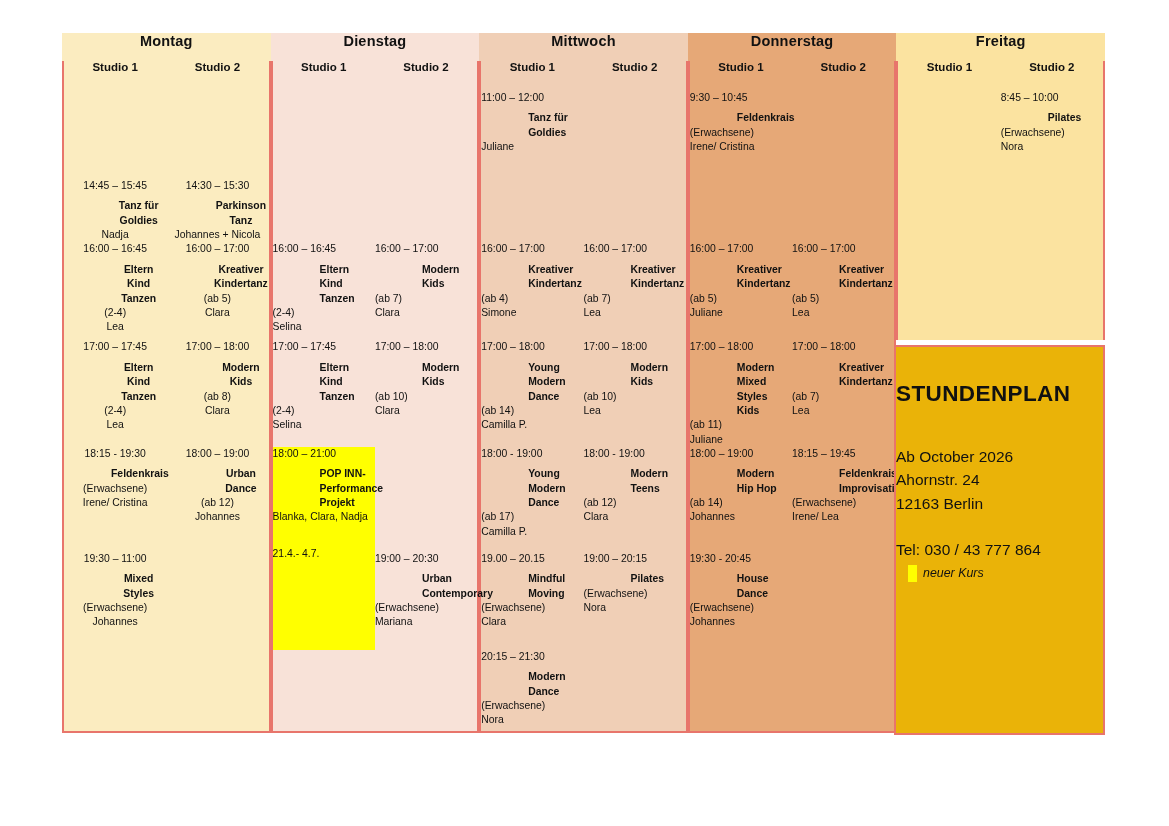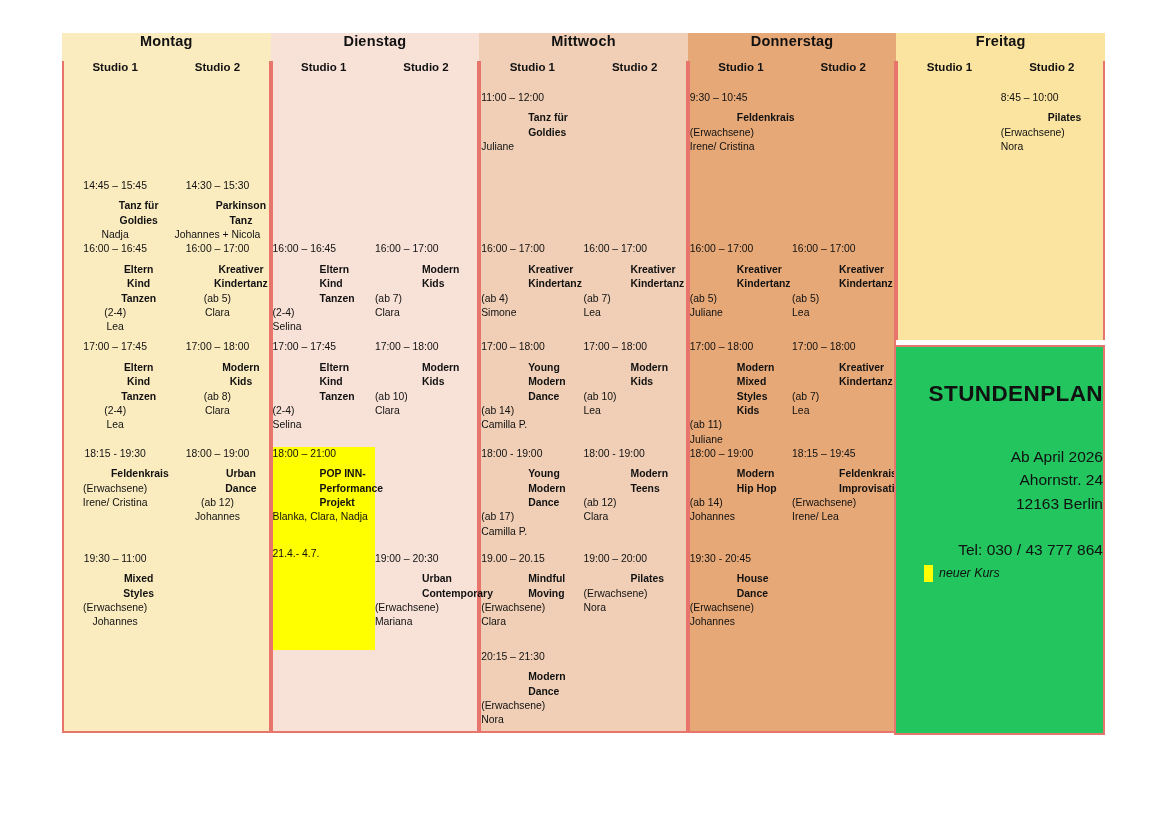--- a/index.html
+++ b/index.html
@@ -102,26 +102,25 @@
   .sub    { display: block; font-weight: normal; }
   .extra  { display: block; font-weight: normal; margin-top: 22px; }
 
   
   #info {
     position: absolute;
     left: 894px;
     top: 345px;
     width: 211px;
     height: 390px;
-    background: #22c55e;
+    background: #eab308;
     border: 2px solid #e8756b;
     box-sizing: border-box;
-    text-align: right;
+    text-align: left;
     overflow: hidden;
-    padding-left: 16px;
   }
   #info .plan-title {
     margin-top: 34px;
     font-size: 22.5px;
     font-weight: bold;
     letter-spacing: .4px;
   }
   #info .addr {
     margin-top: 38px;
     font-size: 15.5px;
@@ -433,21 +432,21 @@
             <span class="sub">Mariana</span>
           </td>
           <td class="slot mi daystart" style="height: 98px;">
             <span class="time">19.00 – 20.15</span>
             <span class="gap"></span>
             <span class="title">Mindful Moving</span>
             <span class="sub">(Erwachsene)</span>
             <span class="sub">Clara</span>
           </td>
           <td class="slot mi dayend" style="height: 98px;">
-            <span class="time">19:00 – 20:00</span>
+            <span class="time">19:00 – 20:15</span>
             <span class="gap"></span>
             <span class="title">Pilates</span>
             <span class="sub">(Erwachsene)</span>
             <span class="sub">Nora</span>
           </td>
           <td class="slot do daystart" style="height: 98px;">
             <span class="time">19:30 - 20:45</span>
             <span class="gap"></span>
             <span class="title">House Dance</span>
             <span class="sub">(Erwachsene)</span>
@@ -470,21 +469,21 @@
           <td class="slot mi dayend" style="height: 83px;"></td>
           <td class="slot do daystart" style="height: 83px;"></td>
           <td class="slot do dayend" style="height: 83px;"></td>
         </tr>
       </tbody>
   </table>
 
   <div id="info">
     <div class="plan-title">STUNDENPLAN</div>
     <div class="addr">
-      <div>Ab April 2026</div>
+      <div>Ab October 2026</div>
       <div>Ahornstr. 24</div>
       <div>12163 Berlin</div>
     </div>
     <div class="tel">Tel: 030 / 43 777 864</div>
     <div class="legend">
       <span class="swatch"></span>
       <span>neuer Kurs</span>
     </div>
   </div>
 

